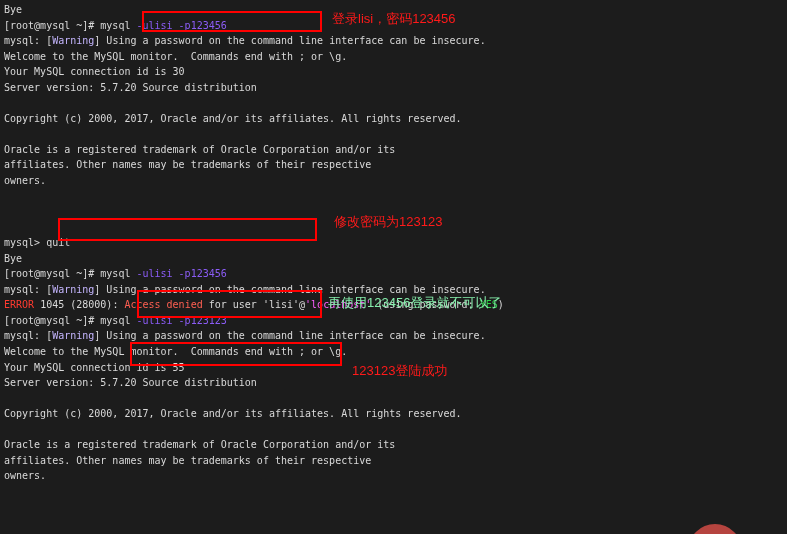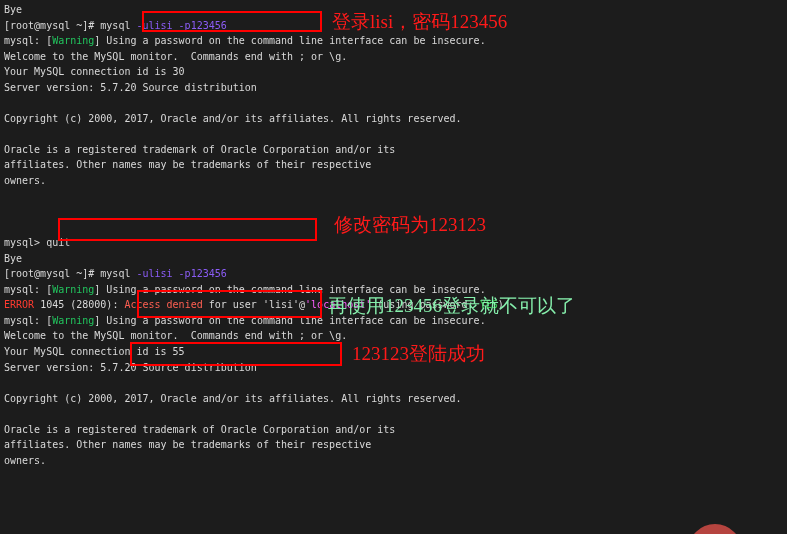--- a/index.html
+++ b/index.html
@@ -21,39 +21,39 @@
     padding: 2px 0 0 4px;
     letter-spacing: 0px;
   }
   .line {
     white-space: pre;
     height: 15.55px;
     font-size: 10px;
   }
   .w   { color: #d9d9d9; }      
   .cy  { color: #8b5cf6; }      
-  .ye  { color: #22c55e; }      
+  .ye  { color: #c4b5fd; }      
   .rd  { color: #ff3b30; }      
   .or  { color: #ff5f52; }      
   .mg  { color: #ff5fff; }      
   .gn  { color: #2fd14a; }
 
   
   .box {
     position: absolute;
     border: 2px solid #ff0000;
     box-sizing: border-box;
     pointer-events: none;
   }
   
   .note {
     position: absolute;
     color: #ff1a1a;
-    font-family: Liberation Serif, serif;
-    font-size: 19px;
+    font-family: Liberation Sans, sans-serif;
+    font-size: 13px;
     white-space: nowrap;
     line-height: 1;
   }
   #corner-blob {
     position: absolute;
     width: 54px;
     height: 54px;
     border-radius: 50%;
     background: #b5443f;
     left: 688px;
@@ -78,36 +78,37 @@
       <div class="line"><span class="w">affiliates. Other names may be trademarks of their respective</span></div>
       <div class="line"><span class="w">owners.</span></div>
       <div class="line">&nbsp;</div>
       <div class="line">&nbsp;</div>
       <div class="line">&nbsp;</div>
       <div class="line"><span class="w">mysql&gt; quit</span></div>
       <div class="line"><span class="w">Bye</span></div>
       <div class="line"><span class="w">[root@mysql ~]# </span><span class="w">mysql </span><span class="cy">-ulisi -p123456</span></div>
       <div class="line"><span class="w">mysql: [</span><span class="ye">Warning</span><span class="w">] Using a password on the command line interface can be insecure.</span></div>
       <div class="line"><span class="rd">ERROR</span><span class="w"> 1045 (28000): </span><span class="or">Access denied</span><span class="w"> for user </span><span class="w">'lisi'</span><span class="w">@</span><span class="mg">'localhost'</span><span class="w"> (using password: </span><span class="gn">YES</span><span class="w">)</span></div>
+      <div class="line"><span class="w">[root@mysql ~]# </span><span class="w">mysql </span><span class="cy">-ulisi -p123123</span></div>
       <div class="line"><span class="w">mysql: [</span><span class="ye">Warning</span><span class="w">] Using a password on the command line interface can be insecure.</span></div>
       <div class="line"><span class="w">Welcome to the MySQL monitor.  Commands end with ; or \g.</span></div>
       <div class="line"><span class="w">Your MySQL connection id is 55</span></div>
       <div class="line"><span class="w">Server version: 5.7.20 Source distribution</span></div>
       <div class="line">&nbsp;</div>
       <div class="line"><span class="w">Copyright (c) 2000, 2017, Oracle and/or its affiliates. All rights reserved.</span></div>
       <div class="line">&nbsp;</div>
       <div class="line"><span class="w">Oracle is a registered trademark of Oracle Corporation and/or its</span></div>
       <div class="line"><span class="w">affiliates. Other names may be trademarks of their respective</span></div>
       <div class="line"><span class="w">owners.</span></div>
       <div class="line">&nbsp;</div>
     </div>
   <div id="overlays">
       <div class="box" style="left: 142px; top: 11px; width: 180px; height: 21px;"></div>
       <div class="box" style="left: 58px; top: 218px; width: 259px; height: 23px;"></div>
       <div class="box" style="left: 137px; top: 290px; width: 185px; height: 28px;"></div>
       <div class="box" style="left: 130px; top: 342px; width: 212px; height: 24px;"></div>
       <div class="note" style="left: 332px; top: 12px; color: rgb(255, 26, 26);">登录lisi，密码123456</div>
       <div class="note" style="left: 334px; top: 215px; color: rgb(255, 26, 26);">修改密码为123123</div>
       <div class="note" style="left: 328px; top: 296px; color: #86efac;">再使用123456登录就不可以了</div>
-      <div class="note" style="left: 352px; top: 344px; color: rgb(255, 26, 26);">123123登陆成功</div>
+      <div class="note" style="left: 352px; top: 364px; color: rgb(255, 26, 26);">123123登陆成功</div>
     </div>
   <div id="corner-blob" style="background: rgb(181, 68, 63);"></div>
 </div>
 
 </body></html>

